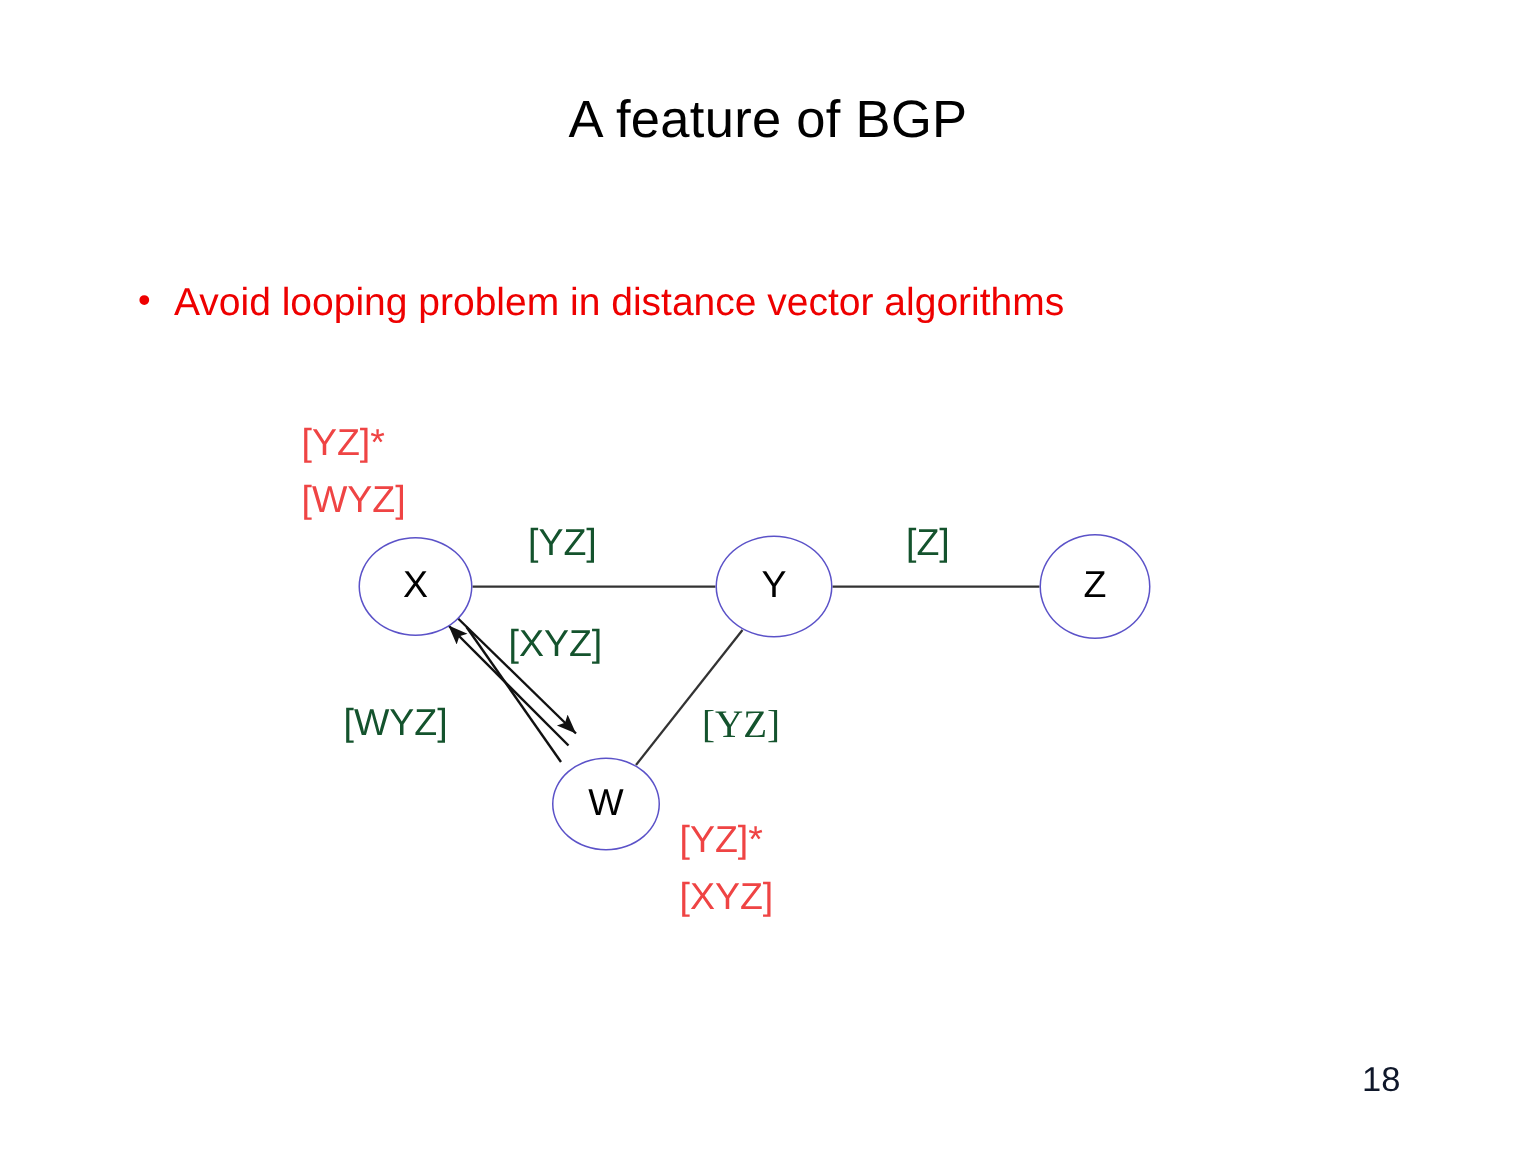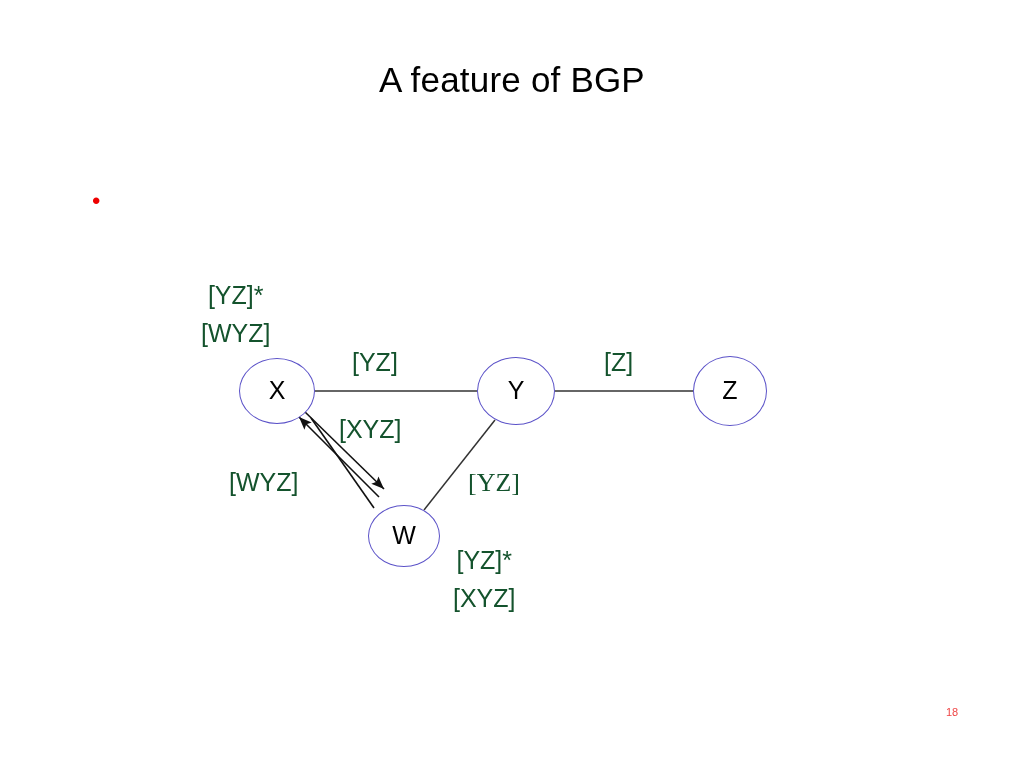--- a/index.html
+++ b/index.html
@@ -107,45 +107,45 @@
   }
   .lbl.serif {
     font-family: "Liberation Serif", serif;
     font-size: 26px;
   }
   .lbl-block {
     position: absolute;
     font-family: "Liberation Sans", sans-serif;
     font-size: 25px;
     line-height: 38px;
-    color: #14532d;
+    color: #ef4444;
     white-space: nowrap;
     z-index: 5;
-    text-align: center;
   }
 
   
   .page-number {
     position: absolute;
-    left: 946px;
+    left: 908px;
     top: 706px;
     font-family: "Liberation Sans", sans-serif;
-    font-size: 11px;
-    color: #ef4444;
+    font-size: 23px;
+    color: #0f172a;
   }
 </style>
 </head>
 <body>
 
 <div id="slide">
 
   <div class="slide-title">A feature of BGP</div>
 
   <div class="bullet-row">
     <span class="bullet-glyph">•</span>
+    <span class="bullet-text">Avoid looping problem in distance vector algorithms</span>
   </div>
 
   <svg id="diagram" viewBox="0 0 1024 768" xmlns="http://www.w3.org/2000/svg">
     <defs>
       <marker id="ah" markerWidth="9" markerHeight="9" refX="8" refY="3.2" orient="auto" markerUnits="strokeWidth">
         <path d="M0,0 L8,3.2 L0,6.4 L1.6,3.2 Z" fill="#111111"></path>
       </marker>
     </defs>
 
     <line x1="315" y1="391" x2="477" y2="391" stroke="#333333" stroke-width="1.5"></line>

